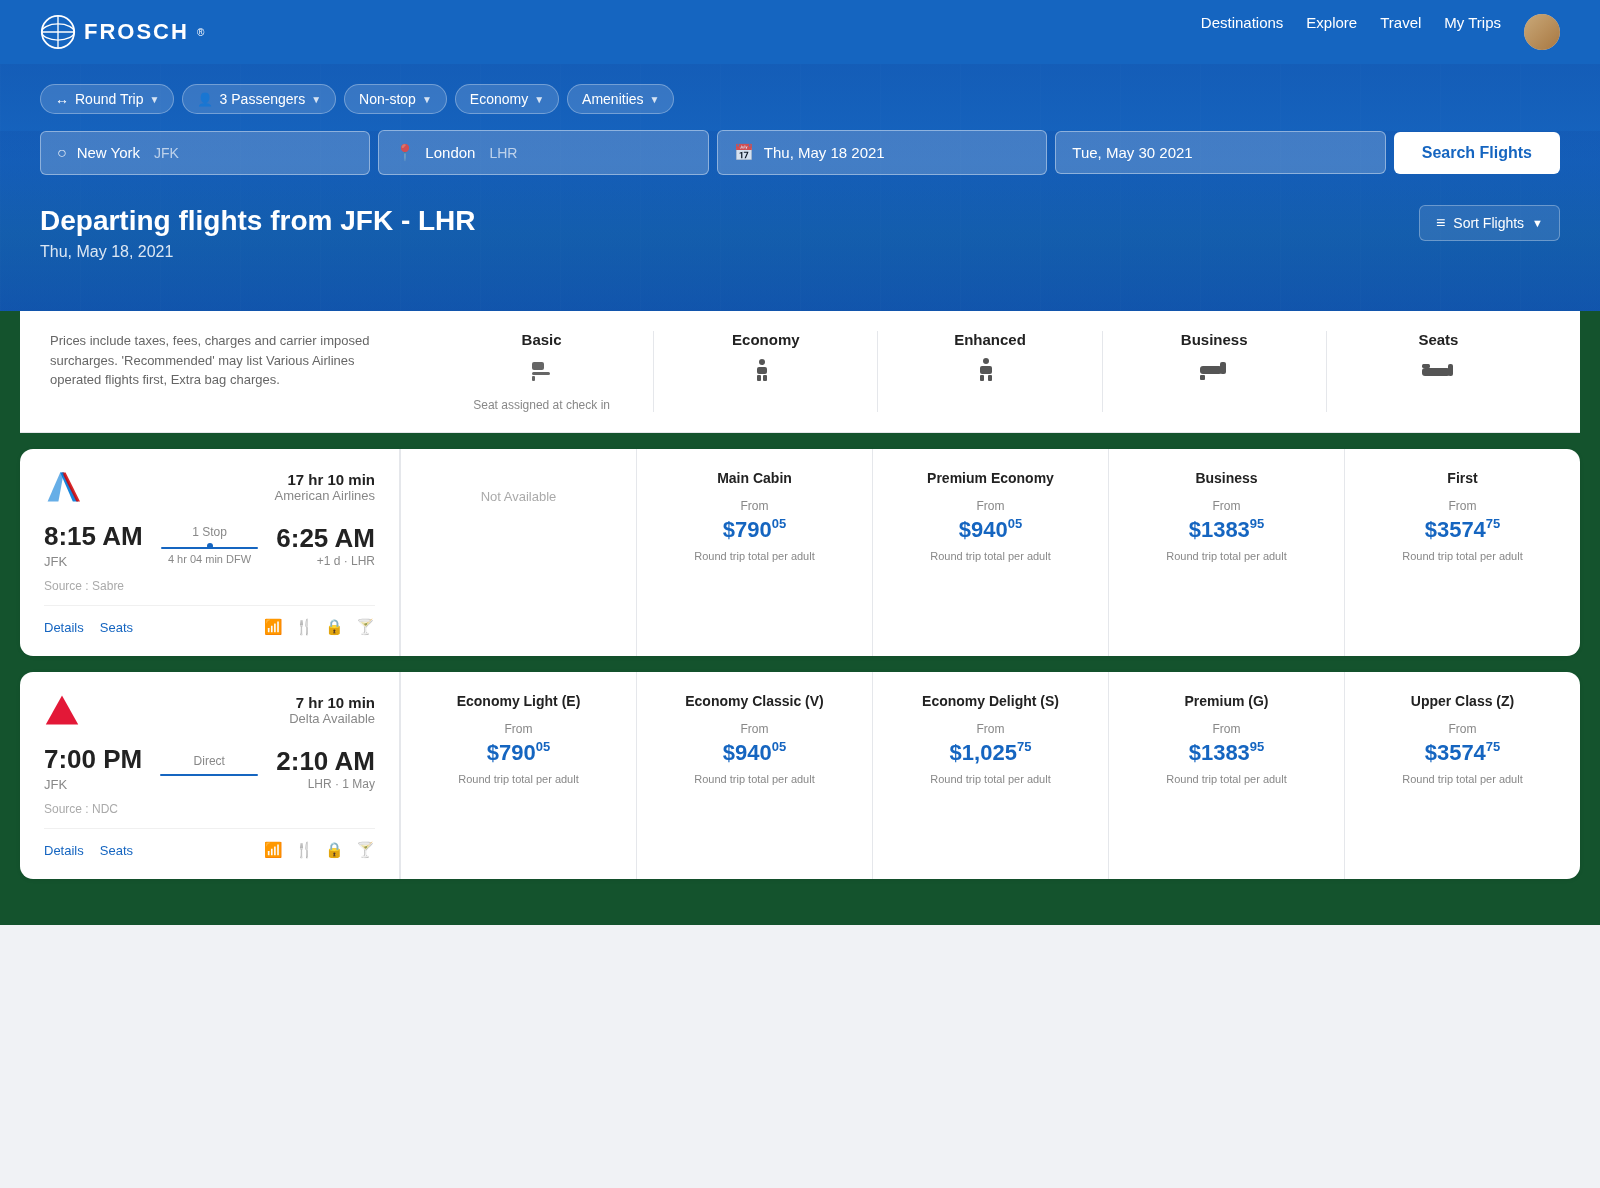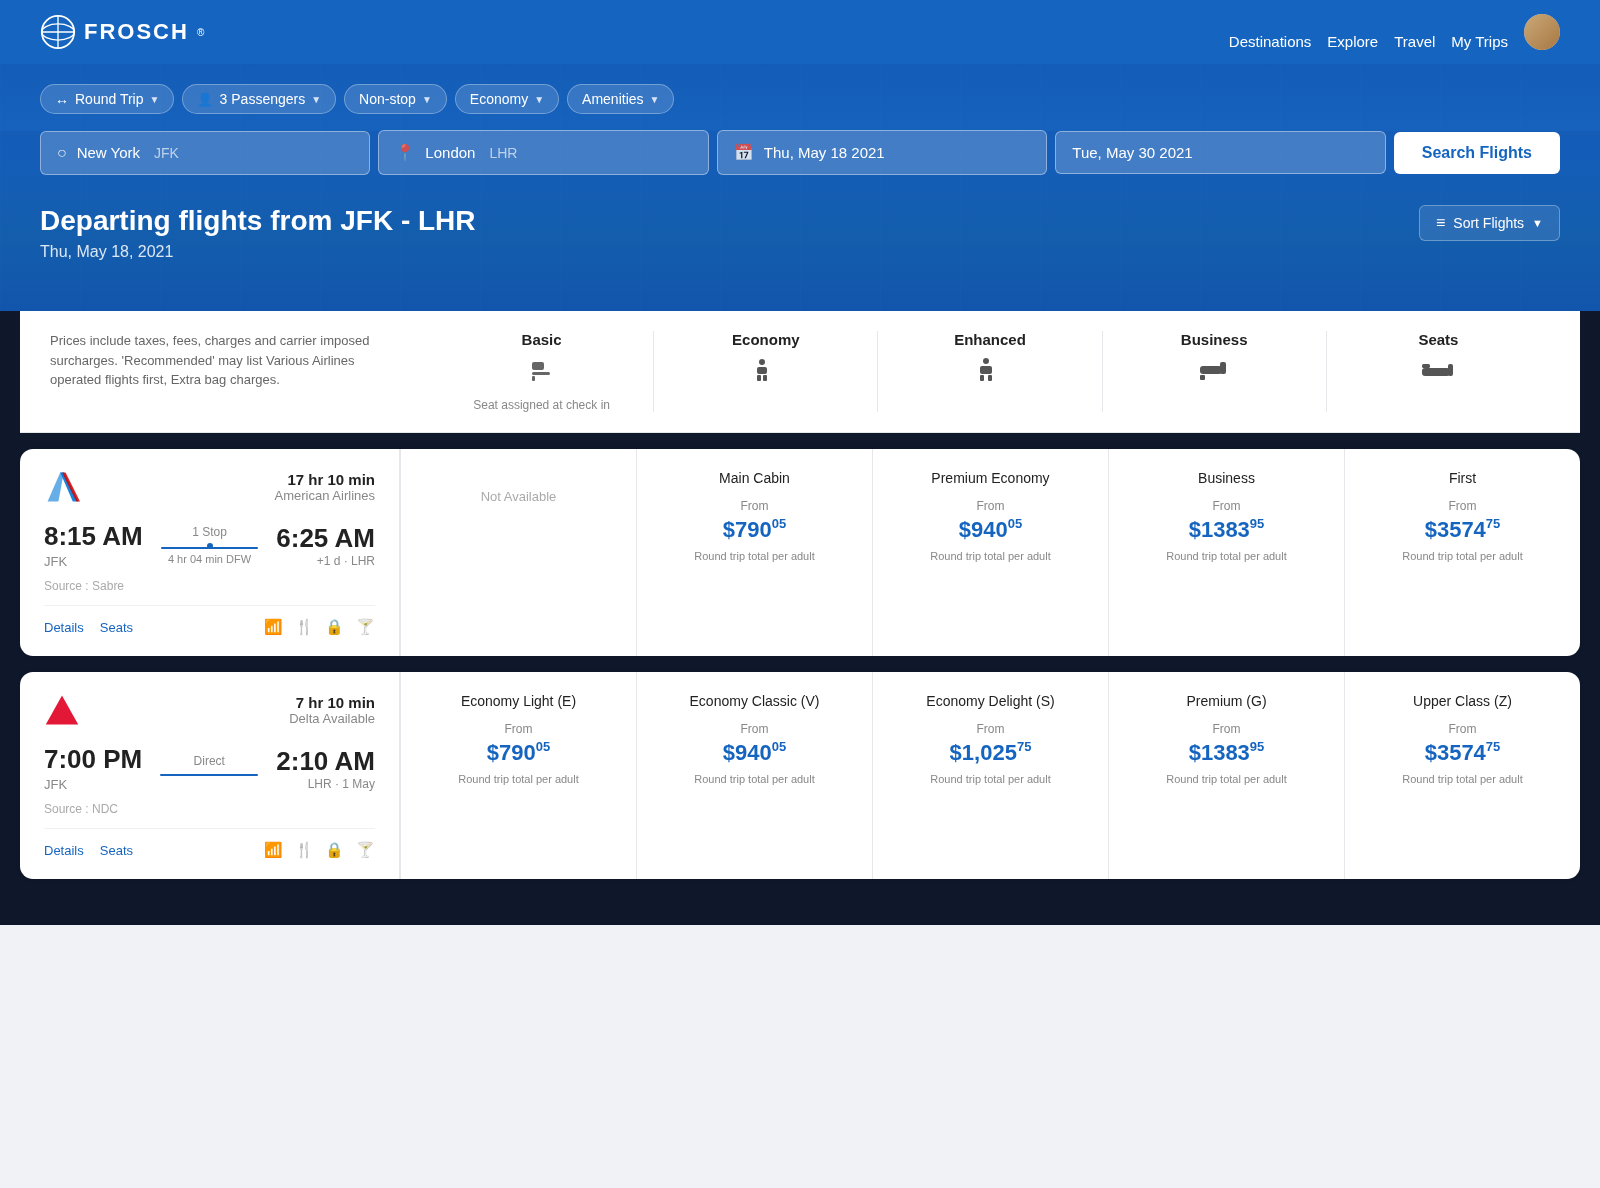--- a/index.html
+++ b/index.html
@@ -11,21 +11,21 @@
       padding: 0 40px;
       display: flex;
       align-items: center;
       justify-content: space-between;
       height: 64px;
       position: relative;
       z-index: 10;
     }
     .logo { display: flex; align-items: center; gap: 8px; }
     .logo-icon { width: 36px; height: 36px; }
-    .nav { display: flex; align-items: flex-end; gap: 16px; }
+    .nav { display: flex; align-items: flex-start; gap: 23px; }
     .nav a { color: white; text-decoration: none; font-size: 15px; font-weight: 400; }
     .avatar { width: 36px; height: 36px; border-radius: 50%; background: #bbb; overflow: hidden; }
     .avatar-img { width: 100%; height: 100%; background: linear-gradient(135deg, #c9a97a, #a87740); border-radius: 50%; }
 
     
     .hero {
       background: linear-gradient(180deg, #1565c0 0%, #1976d2 40%, #1a7ab8 70%, #1565c0 100%);
       position: relative;
       overflow: hidden;
       padding: 20px 40px 40px;
@@ -95,21 +95,21 @@
       border: 1px solid rgba(255,255,255,0.3);
       color: white;
       padding: 8px 16px;
       border-radius: 6px;
       font-size: 14px;
       cursor: pointer;
       display: flex; align-items: center; gap: 8px;
     }
 
     
-    .content { background: #0f172a; padding: 0 20px 30px; }
+    .content { background: #14532d; padding: 0 20px 30px; }
 
     
     .disclaimer {
       background: white;
       padding: 20px 30px;
       display: flex;
       align-items: flex-start;
       gap: 0;
       border-bottom: 1px solid #e5e7eb;
     }
@@ -163,21 +163,21 @@
 
     
     .fare-cols { display: flex; flex: 1; }
     .fare-col {
       flex: 1;
       padding: 20px 12px;
       text-align: center;
       border-left: 1px solid #e5e7eb;
       display: flex; flex-direction: column; justify-content: flex-start;
     }
-    .fare-name { font-size: 14px; font-weight: 400; color: #222; margin-bottom: 4px; line-height: 1.3; }
+    .fare-name { font-size: 14px; font-weight: 700; color: #222; margin-bottom: 4px; line-height: 1.3; }
     .fare-from { font-size: 12px; color: #888; margin: 8px 0 4px; }
     .fare-price { font-size: 22px; font-weight: 700; color: #1565c0; }
     .fare-price-cents { font-size: 13px; font-weight: 700; color: #1565c0; vertical-align: super; line-height: 1; }
     .fare-note { font-size: 11px; color: #888; margin-top: 6px; line-height: 1.4; }
     .not-available { font-size: 13px; color: #aaa; padding-top: 20px; }
 
     
     .aa-logo { display: flex; align-items: center; justify-content: center; }
 
     

